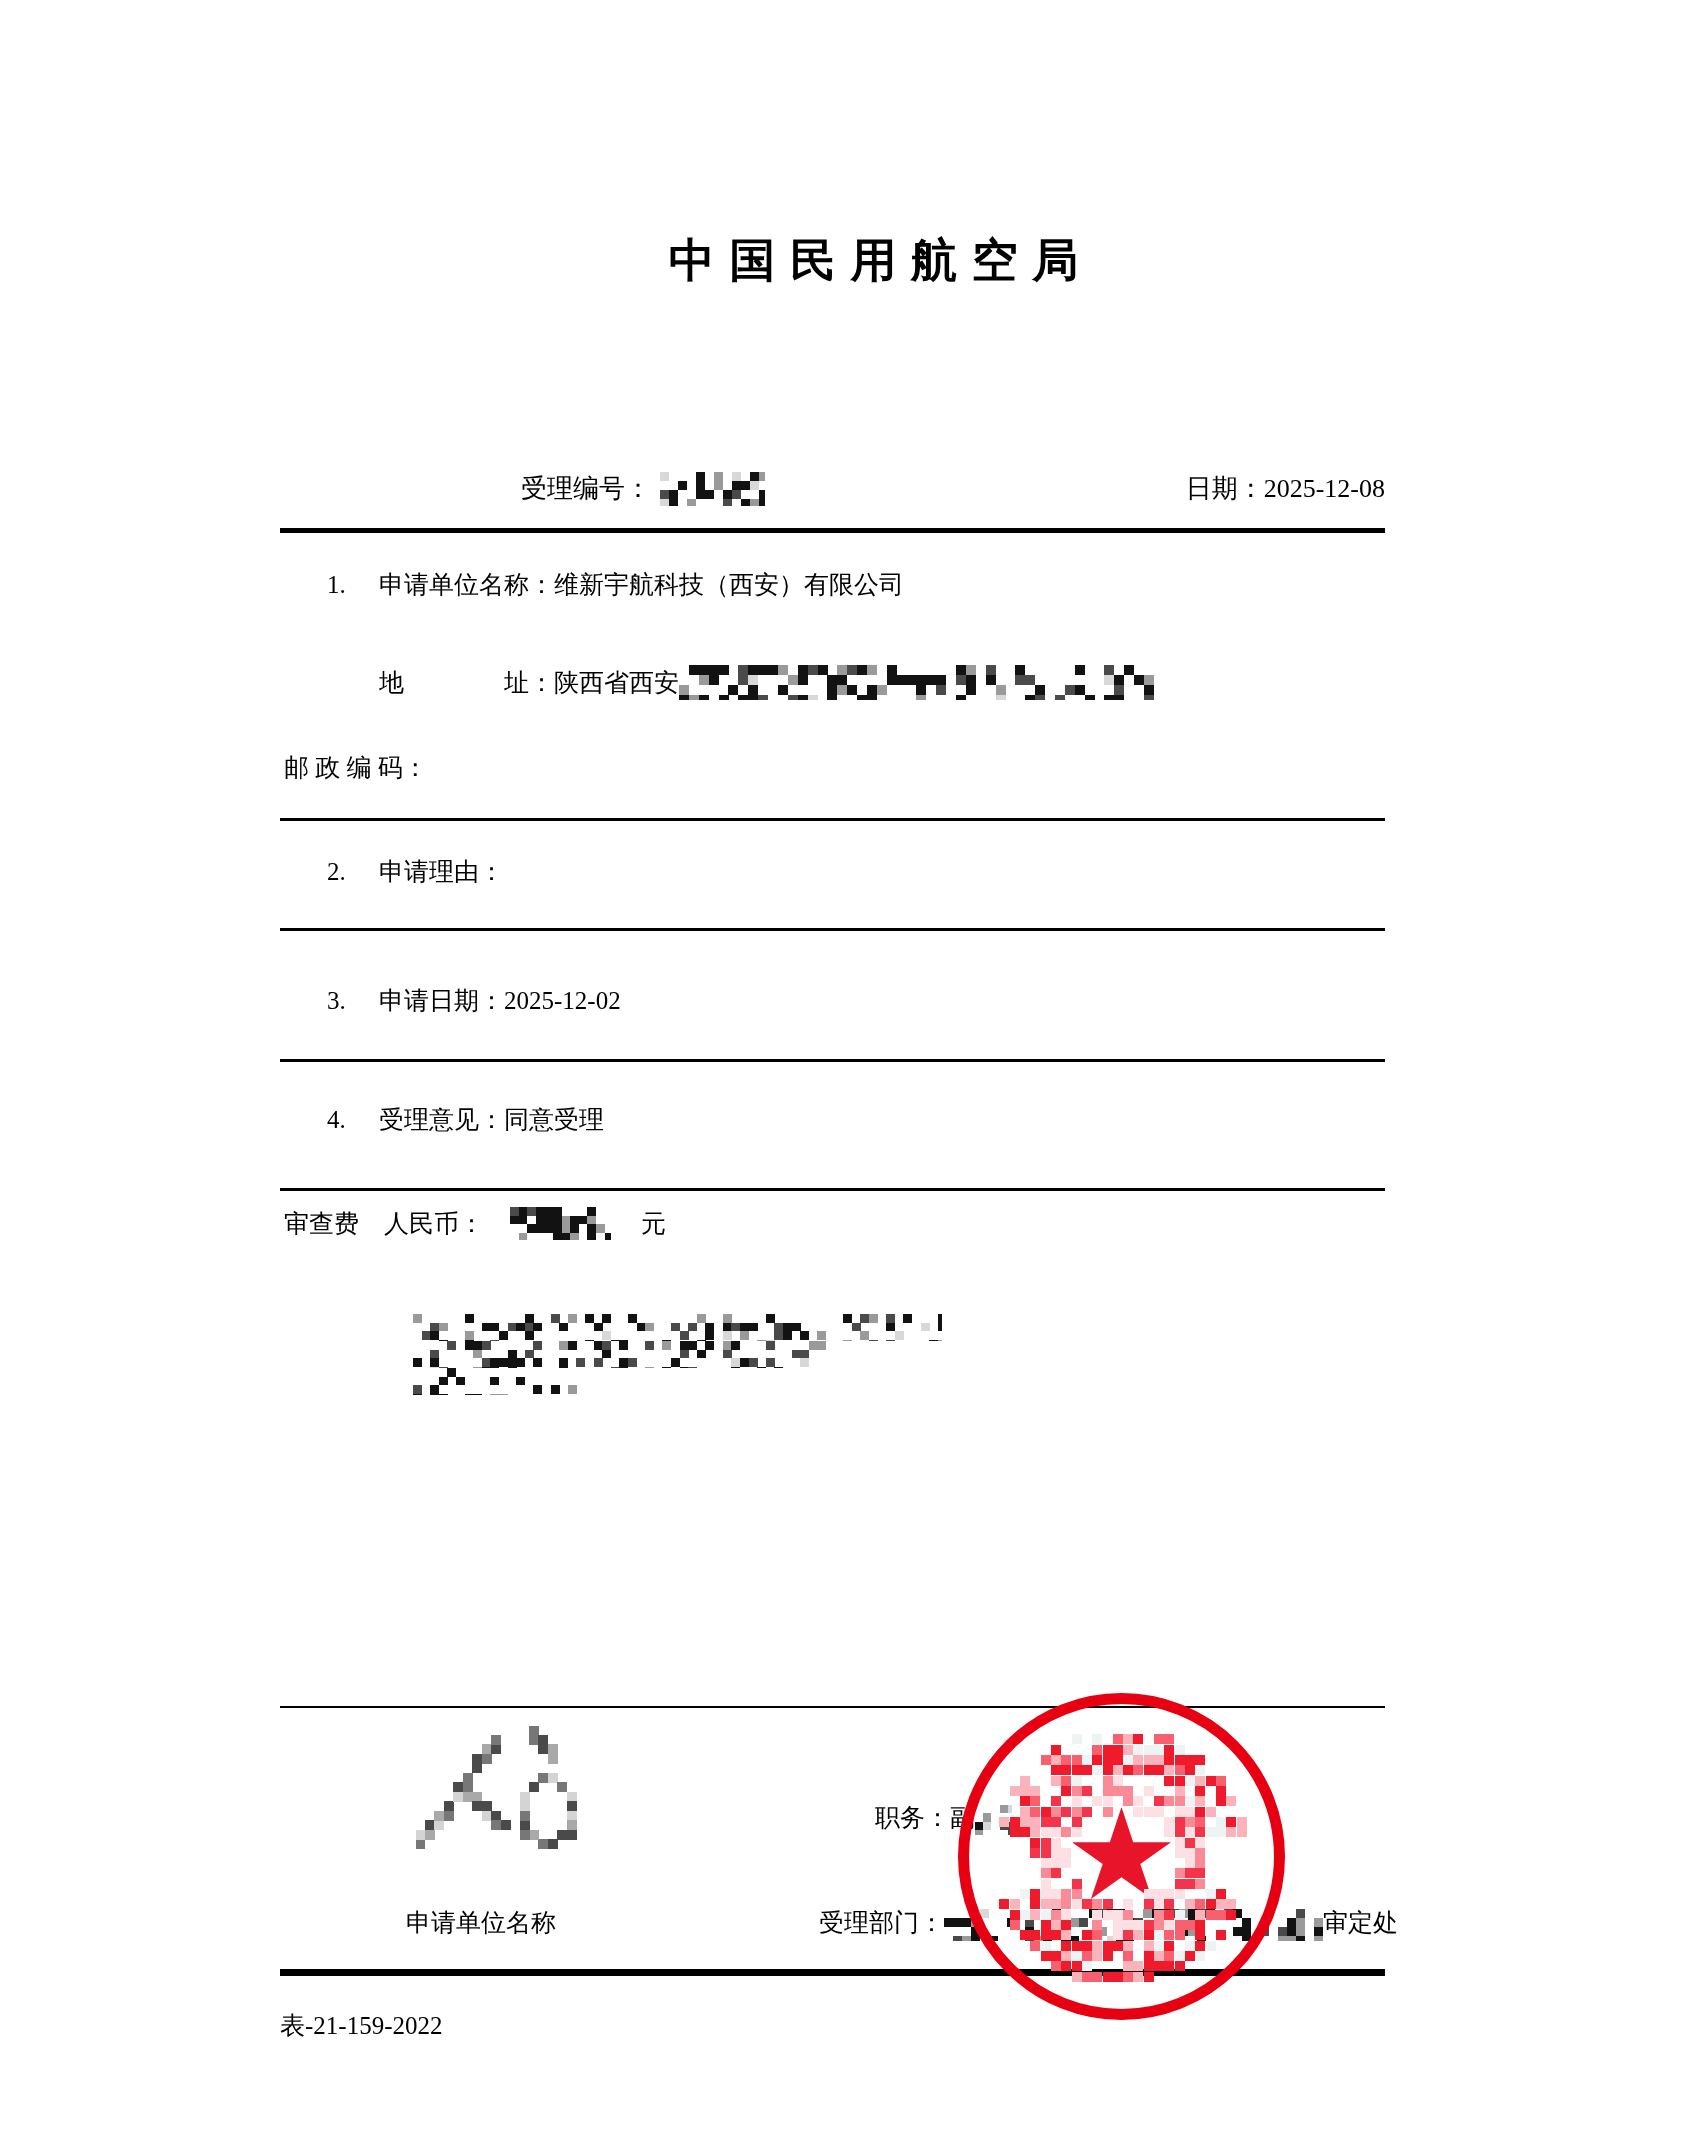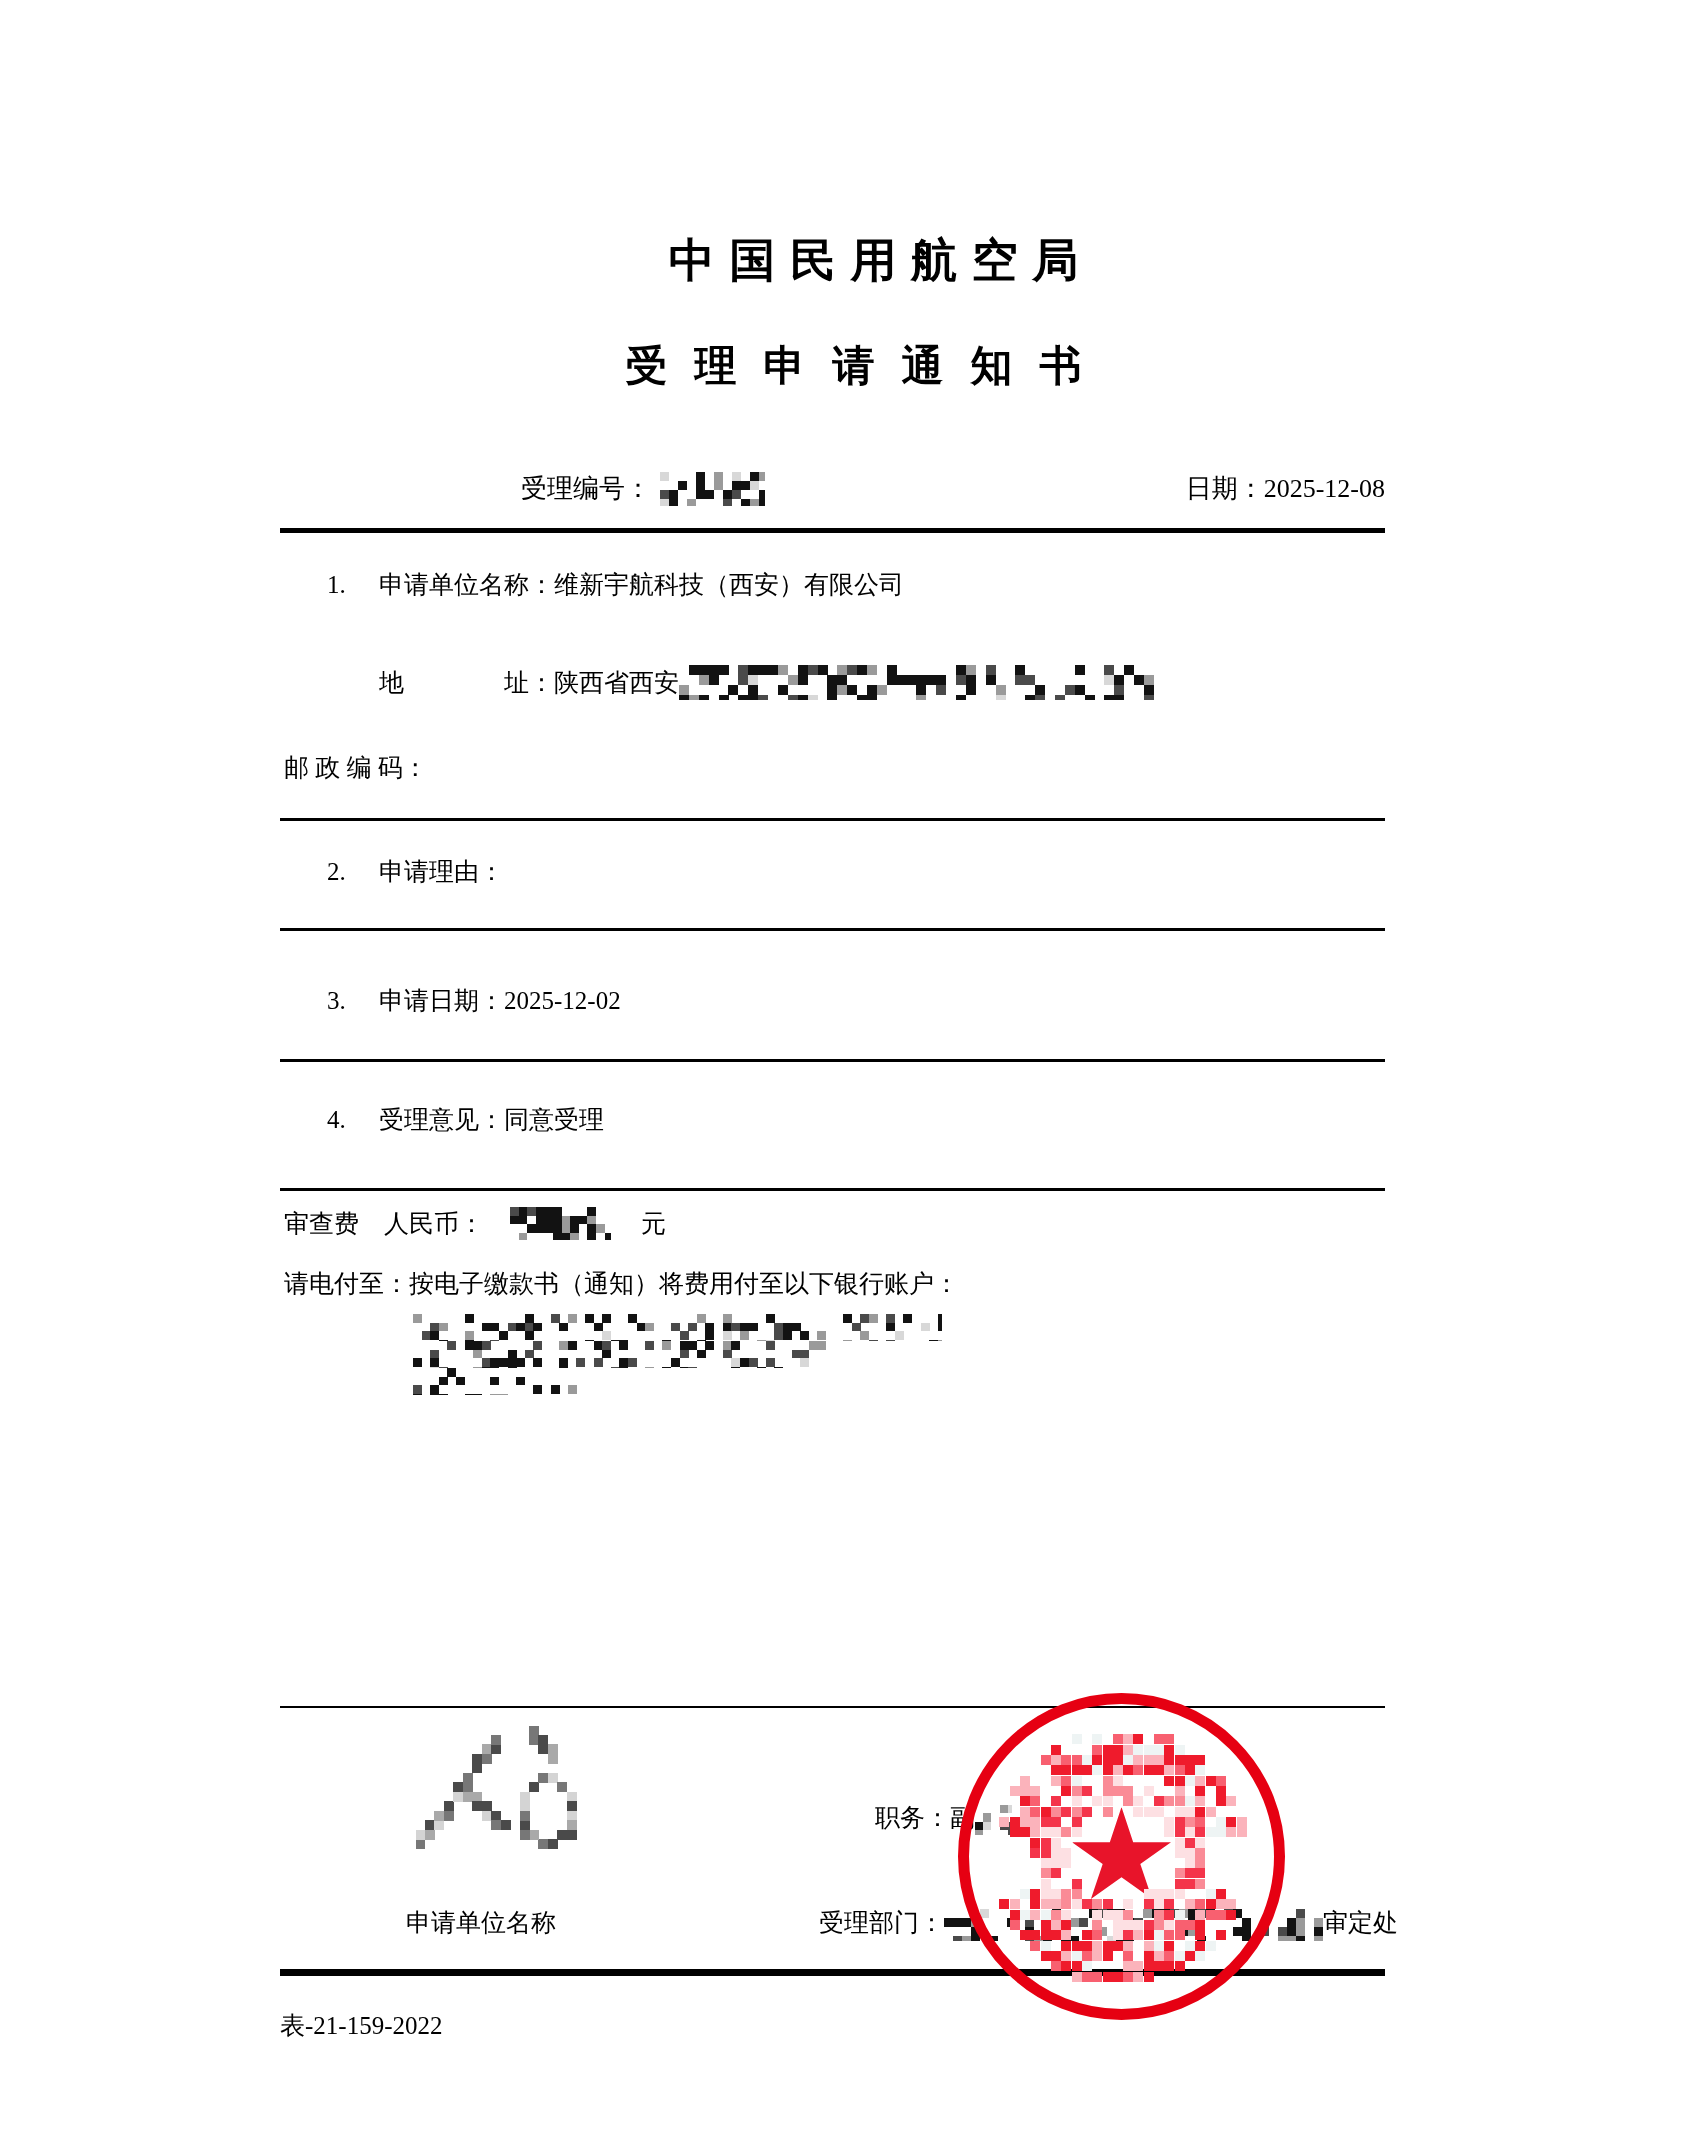--- a/index.html
+++ b/index.html
@@ -189,21 +189,20 @@
     white-space: nowrap;
   }
 </style>
 </head>
 <body>
 
 <div class="page">
 
   <div class="doc-title">中国民用航空局</div>
 
-  <div class="doc-subtitle">受理申请通知书</div>
 
   <div class="meta-row">
     <div class="meta-left">
       <span>受理编号：</span>
       <span class="redact" id="rx-acc" style="width: 114px; height: 34px;">
           <i style="left:9px;top:0px;width:9px;height:9px;background:#d8d8d8"></i>
           <i style="left:45px;top:0px;width:9px;height:9px;background:#121212"></i>
           <i style="left:63px;top:0px;width:9px;height:9px;background:#9a9a9a"></i>
           <i style="left:81px;top:0px;width:9px;height:9px;background:#d8d8d8"></i>
           <i style="left:99px;top:0px;width:9px;height:9px;background:#121212"></i>
@@ -400,23 +399,20 @@
         <i style="left:43px;top:26px;width:8.6px;height:8.6px;background:#121212"></i>
         <i style="left:52px;top:26px;width:8.6px;height:8.6px;background:#121212"></i>
         <i style="left:60px;top:26px;width:8.6px;height:8.6px;background:#9a9a9a"></i>
         <i style="left:77px;top:26px;width:8.6px;height:8.6px;background:#121212"></i>
         <i style="left:95px;top:26px;width:8.6px;height:8.6px;background:#121212"></i>
       </span>
     <span style="display:inline-block; width:30px;"></span>
     <span>元</span>
   </div>
 
-  <div class="fee-line" style="left:284px; top:1267px;">
-    <span>请电付至：按电子缴款书（通知）将费用付至以下银行账户：</span>
-  </div>
 
   <div class="bank-block" style="top:1314px;">
     <div class="bank-line"><span class="redact" id="rx-bank1" style="width: 529px; height: 27px;"><i style="left:0px;top:0px;width:8.6px;height:8.6px;background:#9a9a9a"></i><i style="left:52px;top:0px;width:8.6px;height:8.6px;background:#121212"></i><i style="left:112px;top:0px;width:8.6px;height:8.6px;background:#121212"></i><i style="left:138px;top:0px;width:8.6px;height:8.6px;background:#4a4a4a"></i><i style="left:155px;top:0px;width:8.6px;height:8.6px;background:#9a9a9a"></i><i style="left:172px;top:0px;width:8.6px;height:8.6px;background:#121212"></i><i style="left:189px;top:0px;width:8.6px;height:8.6px;background:#121212"></i><i style="left:215px;top:0px;width:8.6px;height:8.6px;background:#121212"></i><i style="left:284px;top:0px;width:8.6px;height:8.6px;background:#9a9a9a"></i><i style="left:310px;top:0px;width:8.6px;height:8.6px;background:#9a9a9a"></i><i style="left:353px;top:0px;width:8.6px;height:8.6px;background:#121212"></i><i style="left:430px;top:0px;width:8.6px;height:8.6px;background:#121212"></i><i style="left:447px;top:0px;width:8.6px;height:8.6px;background:#4a4a4a"></i><i style="left:456px;top:0px;width:8.6px;height:8.6px;background:#9a9a9a"></i><i style="left:473px;top:0px;width:8.6px;height:8.6px;background:#4a4a4a"></i><i style="left:490px;top:0px;width:8.6px;height:8.6px;background:#121212"></i><i style="left:525px;top:0px;width:8.6px;height:8.6px;background:#121212"></i><i style="left:17px;top:8.6px;width:8.6px;height:8.6px;background:#4a4a4a"></i><i style="left:26px;top:8.6px;width:8.6px;height:8.6px;background:#9a9a9a"></i><i style="left:69px;top:8.6px;width:8.6px;height:8.6px;background:#121212"></i><i style="left:77px;top:8.6px;width:8.6px;height:8.6px;background:#121212"></i><i style="left:95px;top:8.6px;width:8.6px;height:8.6px;background:#4a4a4a"></i><i style="left:103px;top:8.6px;width:8.6px;height:8.6px;background:#121212"></i><i style="left:112px;top:8.6px;width:8.6px;height:8.6px;background:#4a4a4a"></i><i style="left:120px;top:8.6px;width:8.6px;height:8.6px;background:#121212"></i><i style="left:146px;top:8.6px;width:8.6px;height:8.6px;background:#121212"></i><i style="left:181px;top:8.6px;width:8.6px;height:8.6px;background:#121212"></i><i style="left:224px;top:8.6px;width:8.6px;height:8.6px;background:#121212"></i><i style="left:232px;top:8.6px;width:8.6px;height:8.6px;background:#9a9a9a"></i><i style="left:258px;top:8.6px;width:8.6px;height:8.6px;background:#4a4a4a"></i><i style="left:275px;top:8.6px;width:8.6px;height:8.6px;background:#4a4a4a"></i><i style="left:292px;top:8.6px;width:8.6px;height:8.6px;background:#121212"></i><i style="left:310px;top:8.6px;width:8.6px;height:8.6px;background:#121212"></i><i style="left:318px;top:8.6px;width:8.6px;height:8.6px;background:#4a4a4a"></i><i style="left:327px;top:8.6px;width:8.6px;height:8.6px;background:#121212"></i><i style="left:336px;top:8.6px;width:8.6px;height:8.6px;background:#121212"></i><i style="left:361px;top:8.6px;width:8.6px;height:8.6px;background:#4a4a4a"></i><i style="left:370px;top:8.6px;width:8.6px;height:8.6px;background:#121212"></i><i style="left:379px;top:8.6px;width:8.6px;height:8.6px;background:#121212"></i><i style="left:439px;top:8.6px;width:8.6px;height:8.6px;background:#4a4a4a"></i><i style="left:473px;top:8.6px;width:8.6px;height:8.6px;background:#121212"></i><i style="left:508px;top:8.6px;width:8.6px;height:8.6px;background:#d8d8d8"></i><i style="left:525px;top:8.6px;width:8.6px;height:8.6px;background:#121212"></i><i style="left:8.6px;top:17px;width:8.6px;height:8.6px;background:#4a4a4a"></i><i style="left:17px;top:17px;width:8.6px;height:8.6px;background:#121212"></i><i style="left:52px;top:17px;width:8.6px;height:8.6px;background:#9a9a9a"></i><i style="left:86px;top:17px;width:8.6px;height:8.6px;background:#121212"></i><i style="left:112px;top:17px;width:8.6px;height:8.6px;background:#121212"></i><i style="left:189px;top:17px;width:8.6px;height:8.6px;background:#d8d8d8"></i><i style="left:267px;top:17px;width:8.6px;height:8.6px;background:#4a4a4a"></i><i style="left:292px;top:17px;width:8.6px;height:8.6px;background:#121212"></i><i style="left:310px;top:17px;width:8.6px;height:8.6px;background:#d8d8d8"></i><i style="left:327px;top:17px;width:8.6px;height:8.6px;background:#9a9a9a"></i><i style="left:361px;top:17px;width:8.6px;height:8.6px;background:#4a4a4a"></i><i style="left:370px;top:17px;width:8.6px;height:8.6px;background:#121212"></i><i style="left:387px;top:17px;width:8.6px;height:8.6px;background:#121212"></i><i style="left:404px;top:17px;width:8.6px;height:8.6px;background:#9a9a9a"></i><i style="left:447px;top:17px;width:8.6px;height:8.6px;background:#9a9a9a"></i><i style="left:482px;top:17px;width:8.6px;height:8.6px;background:#d8d8d8"></i><i style="left:26px;top:26px;width:8.6px;height:8.6px;background:#121212"></i><i style="left:52px;top:26px;width:8.6px;height:8.6px;background:#121212"></i><i style="left:77px;top:26px;width:8.6px;height:8.6px;background:#4a4a4a"></i><i style="left:172px;top:26px;width:8.6px;height:8.6px;background:#121212"></i><i style="left:198px;top:26px;width:8.6px;height:8.6px;background:#121212"></i><i style="left:206px;top:26px;width:8.6px;height:8.6px;background:#121212"></i><i style="left:249px;top:26px;width:8.6px;height:8.6px;background:#121212"></i><i style="left:284px;top:26px;width:8.6px;height:8.6px;background:#121212"></i><i style="left:344px;top:26px;width:8.6px;height:8.6px;background:#9a9a9a"></i><i style="left:353px;top:26px;width:8.6px;height:8.6px;background:#d8d8d8"></i><i style="left:430px;top:26px;width:8.6px;height:8.6px;background:#9a9a9a"></i><i style="left:456px;top:26px;width:8.6px;height:8.6px;background:#4a4a4a"></i><i style="left:473px;top:26px;width:8.6px;height:8.6px;background:#4a4a4a"></i><i style="left:516px;top:26px;width:8.6px;height:8.6px;background:#121212"></i><i style="left:525px;top:26px;width:8.6px;height:8.6px;background:#9a9a9a"></i></span></div>
     <div class="bank-line"><span class="redact" id="rx-bank2" style="width: 413px; height: 27px;"><i style="left:34px;top:0px;width:8.6px;height:8.6px;background:#4a4a4a"></i><i style="left:52px;top:0px;width:8.6px;height:8.6px;background:#121212"></i><i style="left:60px;top:0px;width:8.6px;height:8.6px;background:#121212"></i><i style="left:69px;top:0px;width:8.6px;height:8.6px;background:#4a4a4a"></i><i style="left:120px;top:0px;width:8.6px;height:8.6px;background:#4a4a4a"></i><i style="left:146px;top:0px;width:8.6px;height:8.6px;background:#9a9a9a"></i><i style="left:155px;top:0px;width:8.6px;height:8.6px;background:#121212"></i><i style="left:181px;top:0px;width:8.6px;height:8.6px;background:#121212"></i><i style="left:189px;top:0px;width:8.6px;height:8.6px;background:#4a4a4a"></i><i style="left:206px;top:0px;width:8.6px;height:8.6px;background:#121212"></i><i style="left:232px;top:0px;width:8.6px;height:8.6px;background:#4a4a4a"></i><i style="left:249px;top:0px;width:8.6px;height:8.6px;background:#9a9a9a"></i><i style="left:267px;top:0px;width:8.6px;height:8.6px;background:#121212"></i><i style="left:275px;top:0px;width:8.6px;height:8.6px;background:#121212"></i><i style="left:292px;top:0px;width:8.6px;height:8.6px;background:#121212"></i><i style="left:310px;top:0px;width:8.6px;height:8.6px;background:#9a9a9a"></i><i style="left:318px;top:0px;width:8.6px;height:8.6px;background:#121212"></i><i style="left:353px;top:0px;width:8.6px;height:8.6px;background:#4a4a4a"></i><i style="left:396px;top:0px;width:8.6px;height:8.6px;background:#9a9a9a"></i><i style="left:404px;top:0px;width:8.6px;height:8.6px;background:#9a9a9a"></i><i style="left:17px;top:8.6px;width:8.6px;height:8.6px;background:#4a4a4a"></i><i style="left:60px;top:8.6px;width:8.6px;height:8.6px;background:#9a9a9a"></i><i style="left:95px;top:8.6px;width:8.6px;height:8.6px;background:#121212"></i><i style="left:112px;top:8.6px;width:8.6px;height:8.6px;background:#4a4a4a"></i><i style="left:189px;top:8.6px;width:8.6px;height:8.6px;background:#121212"></i><i style="left:267px;top:8.6px;width:8.6px;height:8.6px;background:#4a4a4a"></i><i style="left:284px;top:8.6px;width:8.6px;height:8.6px;background:#121212"></i><i style="left:310px;top:8.6px;width:8.6px;height:8.6px;background:#4a4a4a"></i><i style="left:379px;top:8.6px;width:8.6px;height:8.6px;background:#4a4a4a"></i><i style="left:387px;top:8.6px;width:8.6px;height:8.6px;background:#4a4a4a"></i><i style="left:0px;top:17px;width:8.6px;height:8.6px;background:#121212"></i><i style="left:17px;top:17px;width:8.6px;height:8.6px;background:#121212"></i><i style="left:69px;top:17px;width:8.6px;height:8.6px;background:#4a4a4a"></i><i style="left:77px;top:17px;width:8.6px;height:8.6px;background:#121212"></i><i style="left:86px;top:17px;width:8.6px;height:8.6px;background:#121212"></i><i style="left:95px;top:17px;width:8.6px;height:8.6px;background:#121212"></i><i style="left:103px;top:17px;width:8.6px;height:8.6px;background:#121212"></i><i style="left:120px;top:17px;width:8.6px;height:8.6px;background:#121212"></i><i style="left:146px;top:17px;width:8.6px;height:8.6px;background:#121212"></i><i style="left:163px;top:17px;width:8.6px;height:8.6px;background:#4a4a4a"></i><i style="left:181px;top:17px;width:8.6px;height:8.6px;background:#4a4a4a"></i><i style="left:206px;top:17px;width:8.6px;height:8.6px;background:#121212"></i><i style="left:215px;top:17px;width:8.6px;height:8.6px;background:#4a4a4a"></i><i style="left:258px;top:17px;width:8.6px;height:8.6px;background:#121212"></i><i style="left:318px;top:17px;width:8.6px;height:8.6px;background:#d8d8d8"></i><i style="left:327px;top:17px;width:8.6px;height:8.6px;background:#121212"></i><i style="left:336px;top:17px;width:8.6px;height:8.6px;background:#4a4a4a"></i><i style="left:353px;top:17px;width:8.6px;height:8.6px;background:#4a4a4a"></i><i style="left:387px;top:17px;width:8.6px;height:8.6px;background:#d8d8d8"></i><i style="left:17px;top:26px;width:8.6px;height:8.6px;background:#d8d8d8"></i><i style="left:26px;top:26px;width:8.6px;height:8.6px;background:#4a4a4a"></i><i style="left:60px;top:26px;width:8.6px;height:8.6px;background:#9a9a9a"></i><i style="left:69px;top:26px;width:8.6px;height:8.6px;background:#121212"></i><i style="left:77px;top:26px;width:8.6px;height:8.6px;background:#121212"></i><i style="left:95px;top:26px;width:8.6px;height:8.6px;background:#121212"></i><i style="left:146px;top:26px;width:8.6px;height:8.6px;background:#121212"></i><i style="left:198px;top:26px;width:8.6px;height:8.6px;background:#4a4a4a"></i><i style="left:206px;top:26px;width:8.6px;height:8.6px;background:#121212"></i><i style="left:232px;top:26px;width:8.6px;height:8.6px;background:#9a9a9a"></i><i style="left:249px;top:26px;width:8.6px;height:8.6px;background:#121212"></i><i style="left:267px;top:26px;width:8.6px;height:8.6px;background:#121212"></i><i style="left:275px;top:26px;width:8.6px;height:8.6px;background:#4a4a4a"></i><i style="left:318px;top:26px;width:8.6px;height:8.6px;background:#121212"></i><i style="left:344px;top:26px;width:8.6px;height:8.6px;background:#121212"></i><i style="left:361px;top:26px;width:8.6px;height:8.6px;background:#121212"></i></span></div>
     <div class="bank-line"><span class="redact" id="rx-bank3" style="width: 172px; height: 27px;"><i style="left:34px;top:0px;width:8.6px;height:8.6px;background:#121212"></i><i style="left:26px;top:8.6px;width:8.6px;height:8.6px;background:#121212"></i><i style="left:43px;top:8.6px;width:8.6px;height:8.6px;background:#121212"></i><i style="left:77px;top:8.6px;width:8.6px;height:8.6px;background:#121212"></i><i style="left:103px;top:8.6px;width:8.6px;height:8.6px;background:#121212"></i><i style="left:0px;top:17px;width:8.6px;height:8.6px;background:#4a4a4a"></i><i style="left:17px;top:17px;width:8.6px;height:8.6px;background:#121212"></i><i style="left:120px;top:17px;width:8.6px;height:8.6px;background:#121212"></i><i style="left:138px;top:17px;width:8.6px;height:8.6px;background:#121212"></i><i style="left:155px;top:17px;width:8.6px;height:8.6px;background:#9a9a9a"></i><i style="left:0px;top:26px;width:8.6px;height:8.6px;background:#121212"></i><i style="left:17px;top:26px;width:8.6px;height:8.6px;background:#121212"></i><i style="left:26px;top:26px;width:8.6px;height:8.6px;background:#121212"></i><i style="left:52px;top:26px;width:8.6px;height:8.6px;background:#121212"></i><i style="left:60px;top:26px;width:8.6px;height:8.6px;background:#121212"></i><i style="left:77px;top:26px;width:8.6px;height:8.6px;background:#9a9a9a"></i><i style="left:86px;top:26px;width:8.6px;height:8.6px;background:#9a9a9a"></i></span></div>
   </div>
 
   <div class="sig-scribble" id="sig-scribble" style="left:406px; top:1716px; width:224px; height:138px;">
       <i style="left:9.5px;top:123px;width:9.5px;height:9.5px;background:#a9a9a9"></i>
       <i style="left:9.5px;top:123px;width:9.5px;height:9.5px;background:#777777"></i>

